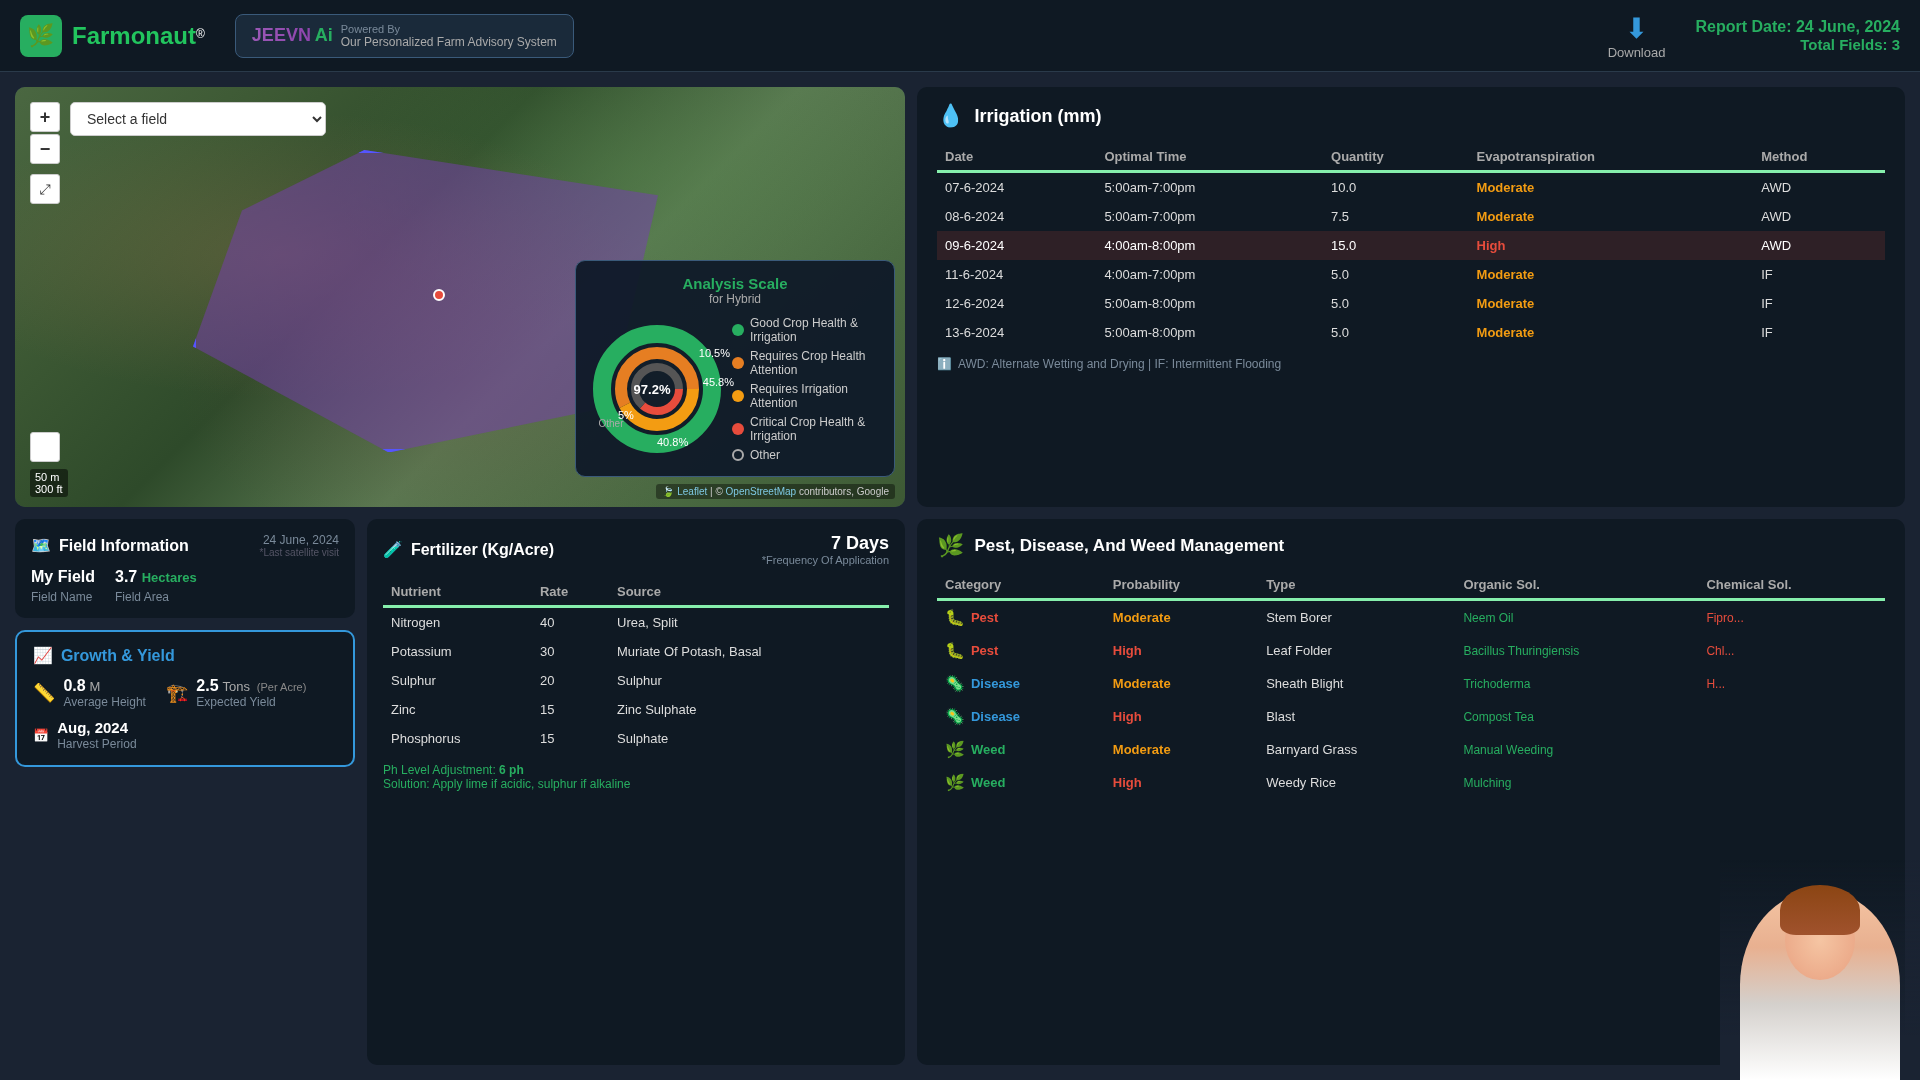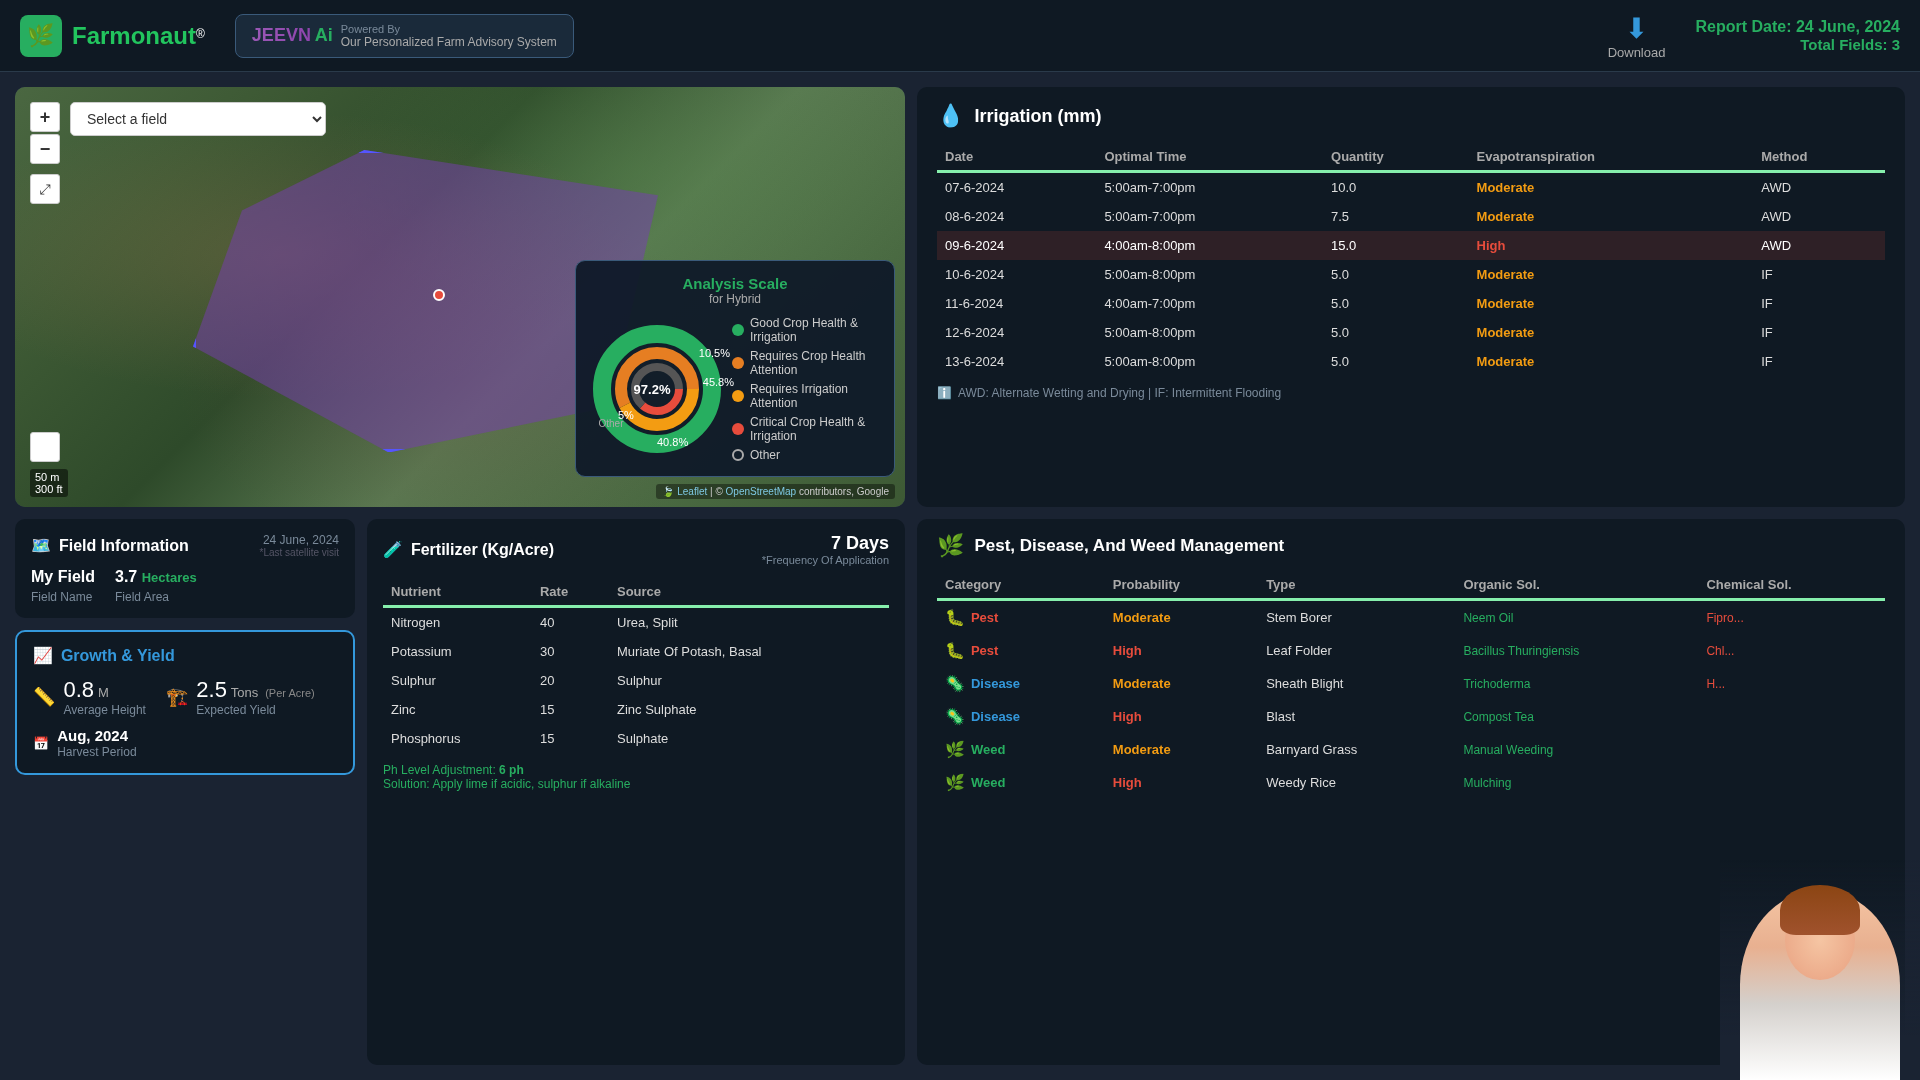--- a/index.html
+++ b/index.html
@@ -368,21 +368,21 @@
       color: #3498db;
       margin-bottom: 12px;
     }
     .growth-stats {
       display: flex;
       gap: 20px;
       margin-bottom: 10px;
     }
     .growth-stat { display: flex; align-items: center; gap: 8px; }
     .growth-stat-icon { font-size: 18px; }
-    .growth-val { font-size: 22px; font-weight: normal; }
+    .growth-val { font-size: 16px; font-weight: bold; }
     .growth-unit { font-size: 13px; color: #aaa; }
     .growth-label { font-size: 12px; color: #7a8a9a; }
     .growth-harvest {
       display: flex;
       align-items: center;
       gap: 8px;
       font-size: 13px;
     }
     .harvest-val { font-size: 15px; font-weight: bold; }
     .harvest-label { color: #7a8a9a; font-size: 12px; }
@@ -626,27 +626,20 @@
     <td>7.5</td>
     <td><span class="badge-moderate">Moderate</span></td>
     <td>AWD</td>
   </tr>
           <tr class="highlight-row">
     <td>09-6-2024</td>
     <td>4:00am-8:00pm</td>
     <td>15.0</td>
     <td><span class="badge-high">High</span></td>
     <td>AWD</td>
-  </tr>
-          <tr>
-    <td>10-6-2024</td>
-    <td>5:00am-8:00pm</td>
-    <td>5.0</td>
-    <td><span class="badge-moderate">Moderate</span></td>
-    <td>IF</td>
   </tr>
           <tr>
     <td>11-6-2024</td>
     <td>4:00am-7:00pm</td>
     <td>5.0</td>
     <td><span class="badge-moderate">Moderate</span></td>
     <td>IF</td>
   </tr>
           <tr>
     <td>12-6-2024</td>

